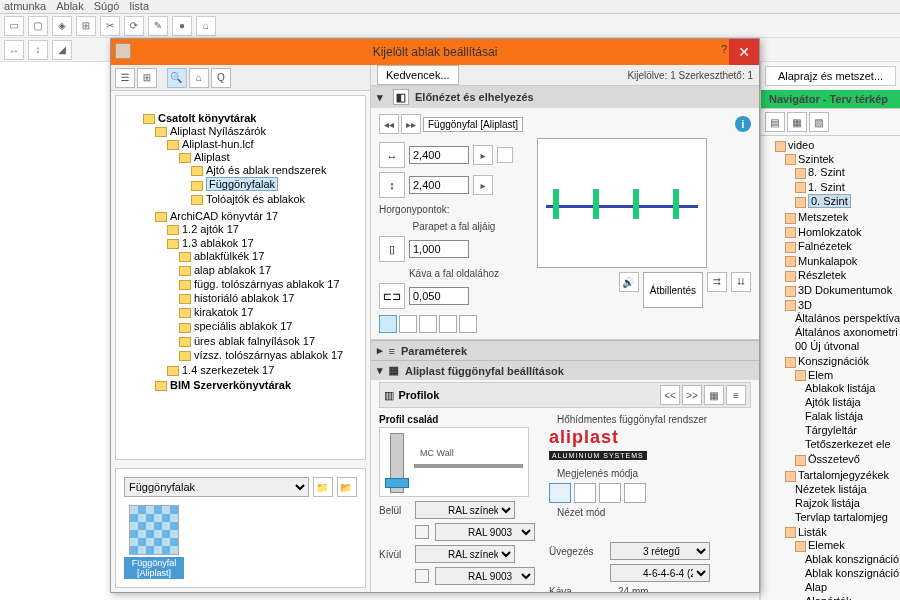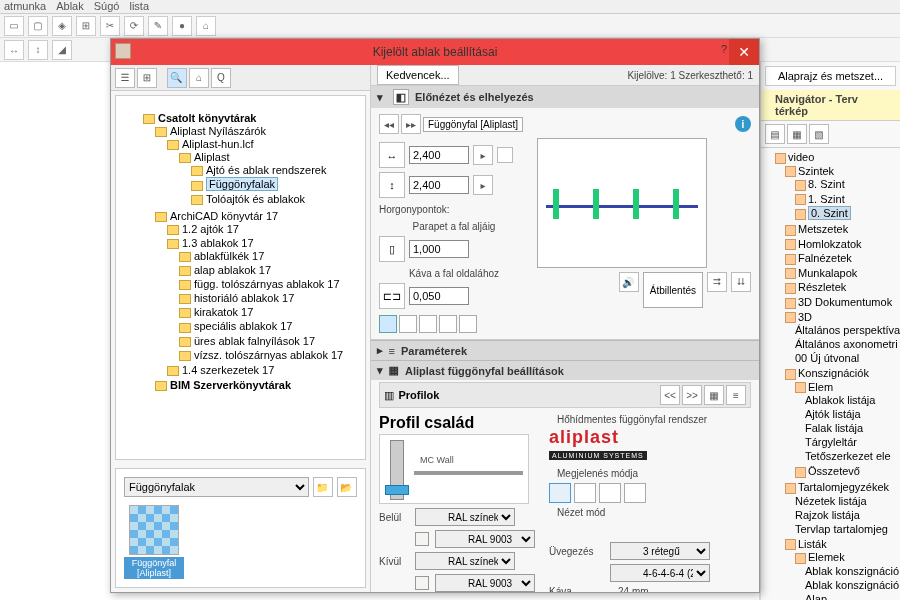--- a/index.html
+++ b/index.html
@@ -3,31 +3,31 @@
 <meta charset="utf-8">
 <style>
   * { box-sizing: border-box; margin: 0; padding: 0; font-family: Tahoma, Arial, sans-serif; font-size: 11px; }
   body { width: 900px; height: 600px; background: #e8e8e8; overflow: hidden; position: relative; }
   .topbar { height: 14px; background: #f0f0f0; border-bottom: 1px solid #ccc; padding: 0 4px; color: #555; display: flex; gap: 10px; }
   .toolbar-row { height: 24px; background: #f4f4f4; border-bottom: 1px solid #ddd; display: flex; align-items: center; gap: 4px; padding: 0 4px; }
   .toolbar-row .tb-btn { width: 20px; height: 20px; background: #fff; border: 1px solid #ccc; display: inline-flex; align-items: center; justify-content: center; font-size: 10px; color: #666; }
   .main-area { display: flex; height: calc(100% - 62px); }
   .left-canvas { flex: 1; background: #fff; border-right: 1px solid #ddd; }
   .right-panel { width: 140px; background: #f8f8f8; border-left: 1px solid #ddd; overflow: hidden; }
-  .right-panel .hdr { background: #fef9c3; padding: 3px 14px; border-bottom: 1px solid #ccc; font-weight: bold; color: #444; }
+  .right-panel .hdr { background: #22c55e; padding: 3px 8px; border-bottom: 1px solid #ccc; font-weight: bold; color: #444; }
   .right-tab { padding: 3px 6px; background: #fff; border: 1px solid #ccc; margin: 4px; text-align: center; }
   .nav-tree { padding: 2px 4px; }
   .nav-tree ul { list-style: none; margin-left: 10px; }
   .nav-tree li { padding: 1px 0; white-space: nowrap; }
   .nav-tree .ico { display: inline-block; width: 11px; height: 11px; background: #fc9; border: 1px solid #c96; margin-right: 2px; vertical-align: middle; }
   .nav-tree .sel { background: #cde; border: 1px solid #8ab; padding: 0 2px; }
 
   
   .dialog { position: absolute; left: 110px; top: 38px; width: 650px; height: 555px; background: #f2f2f2; border: 1px solid #999; box-shadow: 2px 2px 8px rgba(0,0,0,.3); display: flex; flex-direction: column; }
-  .titlebar { height: 26px; background: #ef4444; display: flex; align-items: center; justify-content: center; position: relative; color: #333; }
+  .titlebar { height: 26px; background: #f97316; display: flex; align-items: center; justify-content: center; position: relative; color: #333; }
   .titlebar .title { font-size: 12px; }
   .titlebar .close { position: absolute; right: 0; top: 0; width: 30px; height: 26px; background: #d9372c; color: #fff; display: flex; align-items: center; justify-content: center; font-size: 14px; }
   .titlebar .help { position: absolute; right: 32px; top: 4px; color: #333; }
   .tb-ico { position: absolute; left: 4px; top: 4px; width: 16px; height: 16px; background: #dcb; border: 1px solid #a97; }
   .dialog-body { flex: 1; display: flex; overflow: hidden; }
   .dlg-left { width: 260px; border-right: 1px solid #ccc; display: flex; flex-direction: column; background: #f6f6f6; }
   .dlg-right { flex: 1; display: flex; flex-direction: column; overflow: auto; }
   .dlg-toolbar { height: 26px; border-bottom: 1px solid #ccc; display: flex; align-items: center; gap: 2px; padding: 0 4px; background: #eee; }
   .btn-sm { width: 20px; height: 20px; background: #fff; border: 1px solid #bbb; display: inline-flex; align-items: center; justify-content: center; font-size: 10px; color: #555; }
   .tree-area { flex: 1; overflow: auto; background: #fff; border: 1px solid #ccc; margin: 4px; padding: 15px; }
@@ -68,21 +68,21 @@
 
   .preview-box { width: 170px; height: 130px; background: #fff; border: 1px solid #aaa; position: relative; }
   .preview-box .wall-line { position: absolute; top: 66px; left: 8px; right: 8px; height: 3px; background: #34a; }
   .preview-box .stud { position: absolute; top: 50px; width: 6px; height: 30px; background: #2c7; }
   .preview-btns { display: flex; gap: 4px; justify-content: flex-end; margin-top: 4px; }
   .pvb { height: 36px; background: #fff; border: 1px solid #aaa; padding: 0 6px; font-size: 10px; }
 
   .profile-area { display: flex; gap: 10px; }
   .profile-left { flex: 0 0 160px; }
   .profile-right { flex: 1; }
-  .profile-title { font-weight: bold; font-size: 16px; margin-bottom: 2px; }
+  .profile-title { font-weight: bold; font-size: 10px; margin-bottom: 2px; }
   .profile-draw { width: 150px; height: 70px; background: #fff; border: 1px solid #ccc; position: relative; }
   .profile-draw .mullion { position: absolute; left: 10px; top: 5px; width: 14px; height: 60px; background: #ccc; border: 1px solid #888; }
   .profile-draw .cap { position: absolute; left: 5px; top: 50px; width: 24px; height: 10px; background: #4ad; border: 1px solid #27a; }
   .profile-draw .wall { position: absolute; left: 34px; top: 36px; right: 5px; height: 4px; background: #999; }
   .brand { color: #d2232a; font-size: 18px; font-weight: bold; letter-spacing: 1px; }
   .brand-sub { background: #222; color: #fff; font-size: 7px; padding: 1px 3px; letter-spacing: 1px; display: inline-block; }
   .small-label { font-size: 10px; color: #444; padding-left: 8px; }
   .mode-icons { display: flex; gap: 3px; margin: 4px 0; }
   .mode-icons .mico { width: 22px; height: 20px; border: 1px solid #aaa; background: #fff; }
   .mode-icons .mico.on { border-color: #4a9ad6; background: #e4f1fb; }

